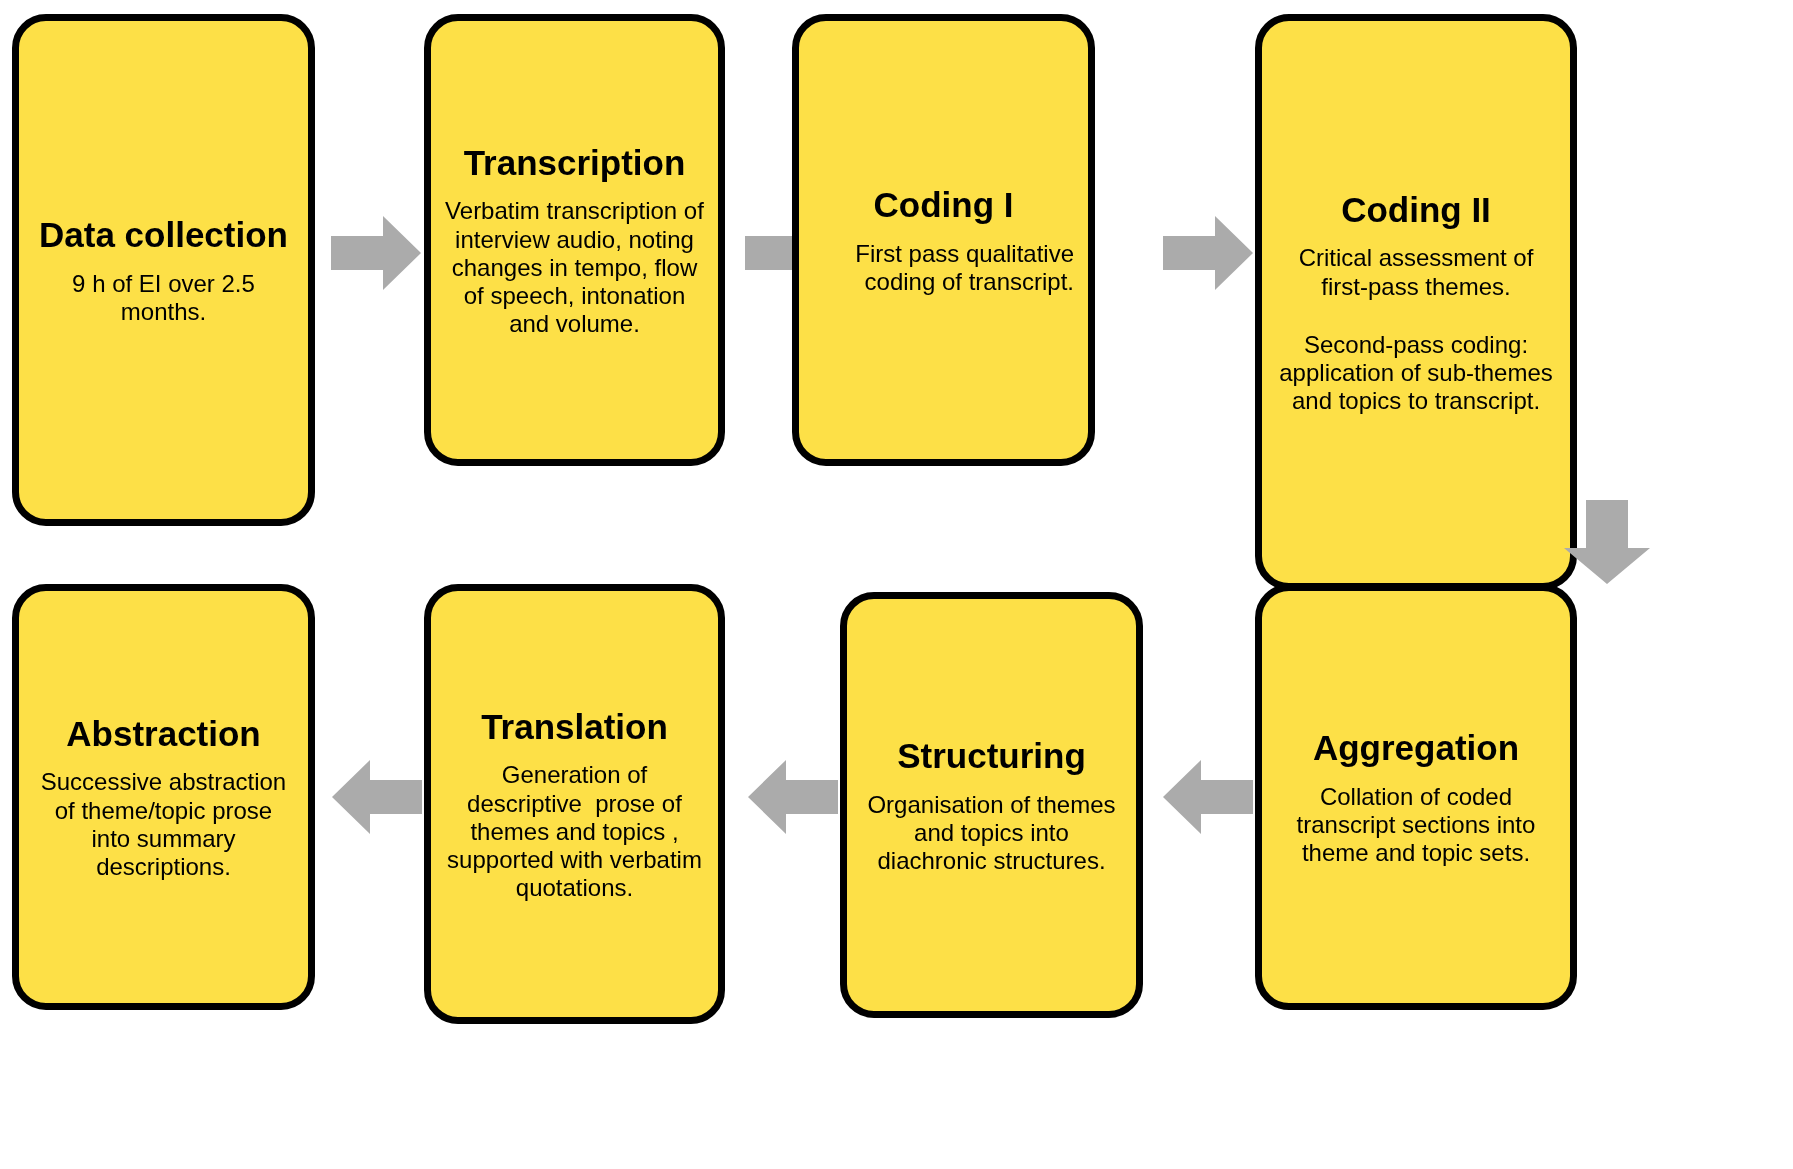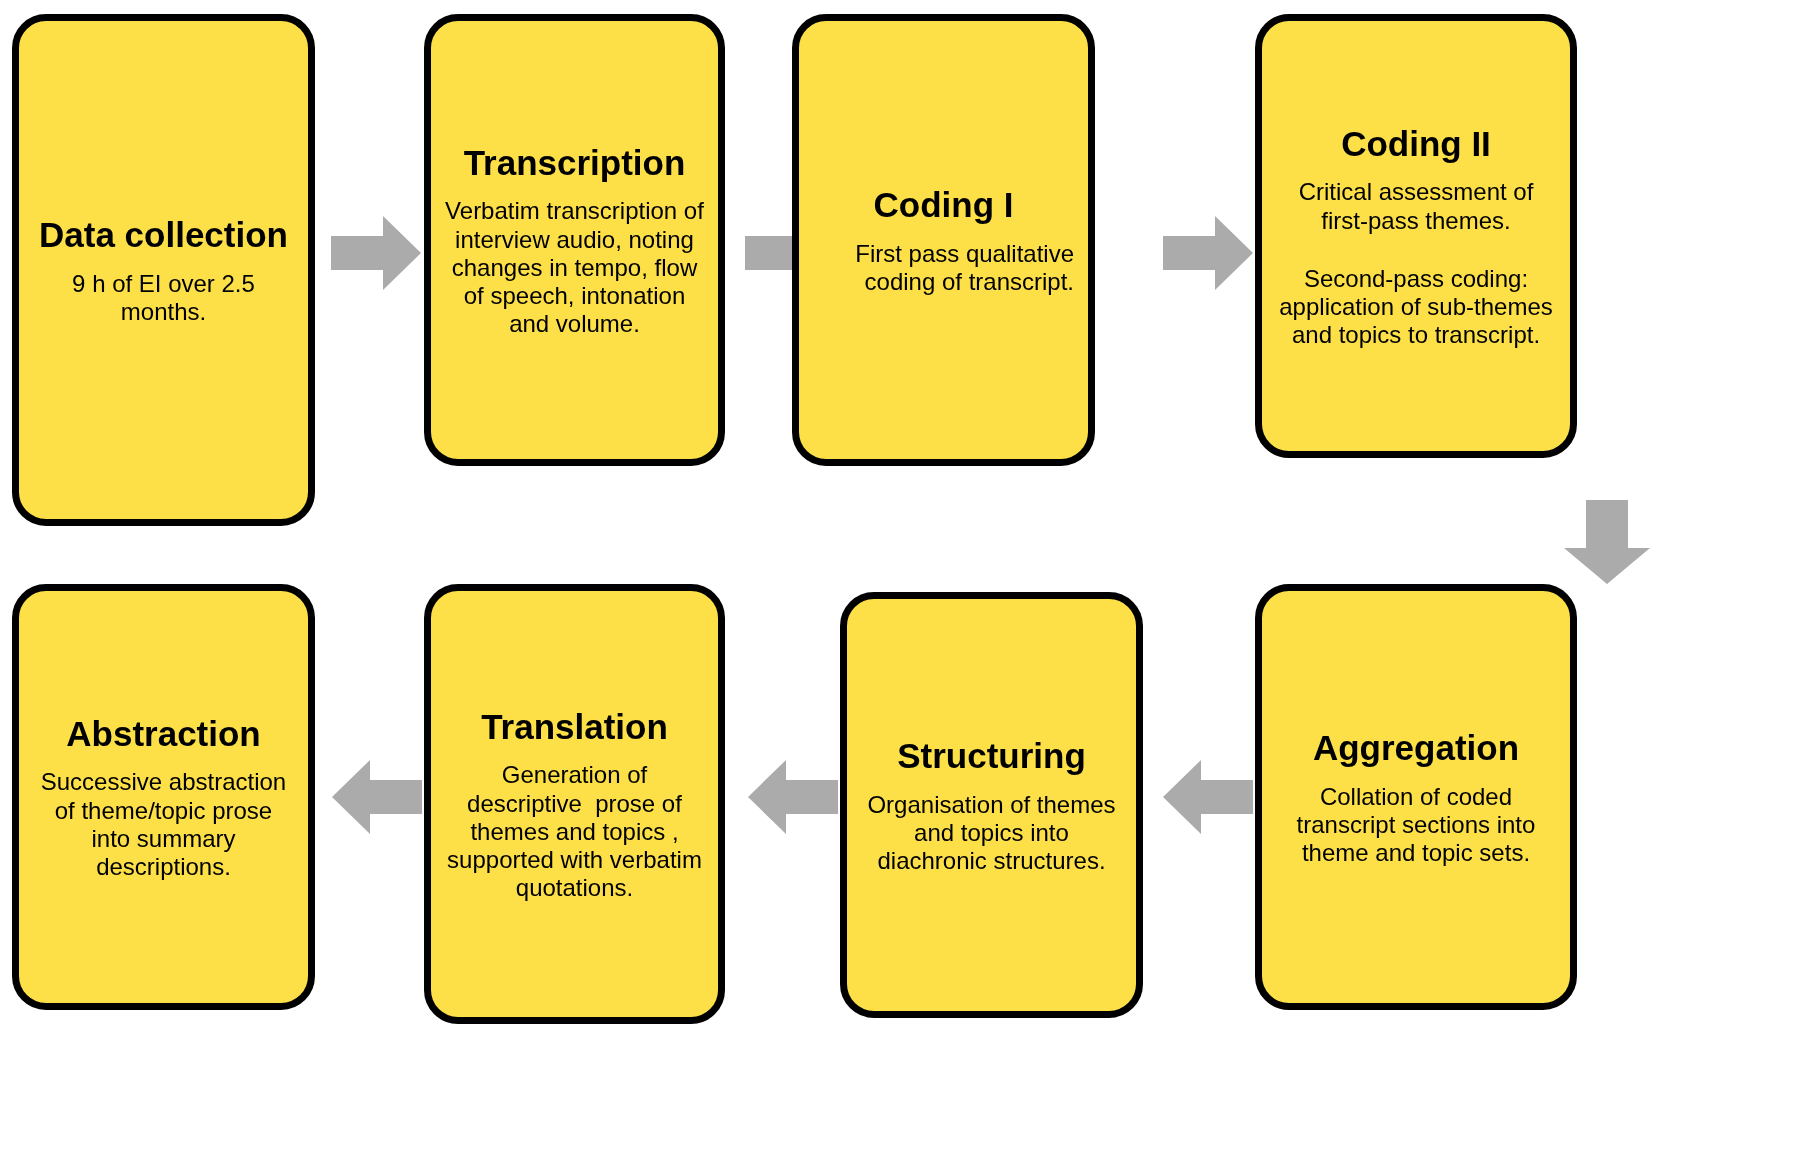--- a/index.html
+++ b/index.html
@@ -82,21 +82,21 @@
     <div class="node-title">Coding I</div>
     <div class="node-para">First pass qualitative coding of transcript.</div>
   </div>
 
   <div class="arrow" style="left:1163px; top:216px; width:90px; height:74px;">
     <svg viewBox="0 0 90 74" width="90" height="74" aria-hidden="true">
       <polygon points="0,20 52,20 52,0 90,37 52,74 52,54 0,54" fill="#ababab"></polygon>
     </svg>
   </div>
 
-  <div class="node" style="left:1255px; top:14px; width:322px; height:444px;">
+  <div class="node" style="left:1255px; top:14px; width:322px; height:576px;">
     <div class="node-title">Coding II</div>
     <div class="node-para">Critical assessment of first-pass themes.</div>
     <div class="node-para">Second-pass coding: application of sub-themes and topics to transcript.</div>
   </div>
 
   <div class="arrow" style="left:1564px; top:500px; width:86px; height:84px;">
     <svg viewBox="0 0 86 84" width="86" height="84" aria-hidden="true">
       <polygon points="22,0 64,0 64,48 86,48 43,84 0,48 22,48" fill="#ababab"></polygon>
     </svg>
   </div>

